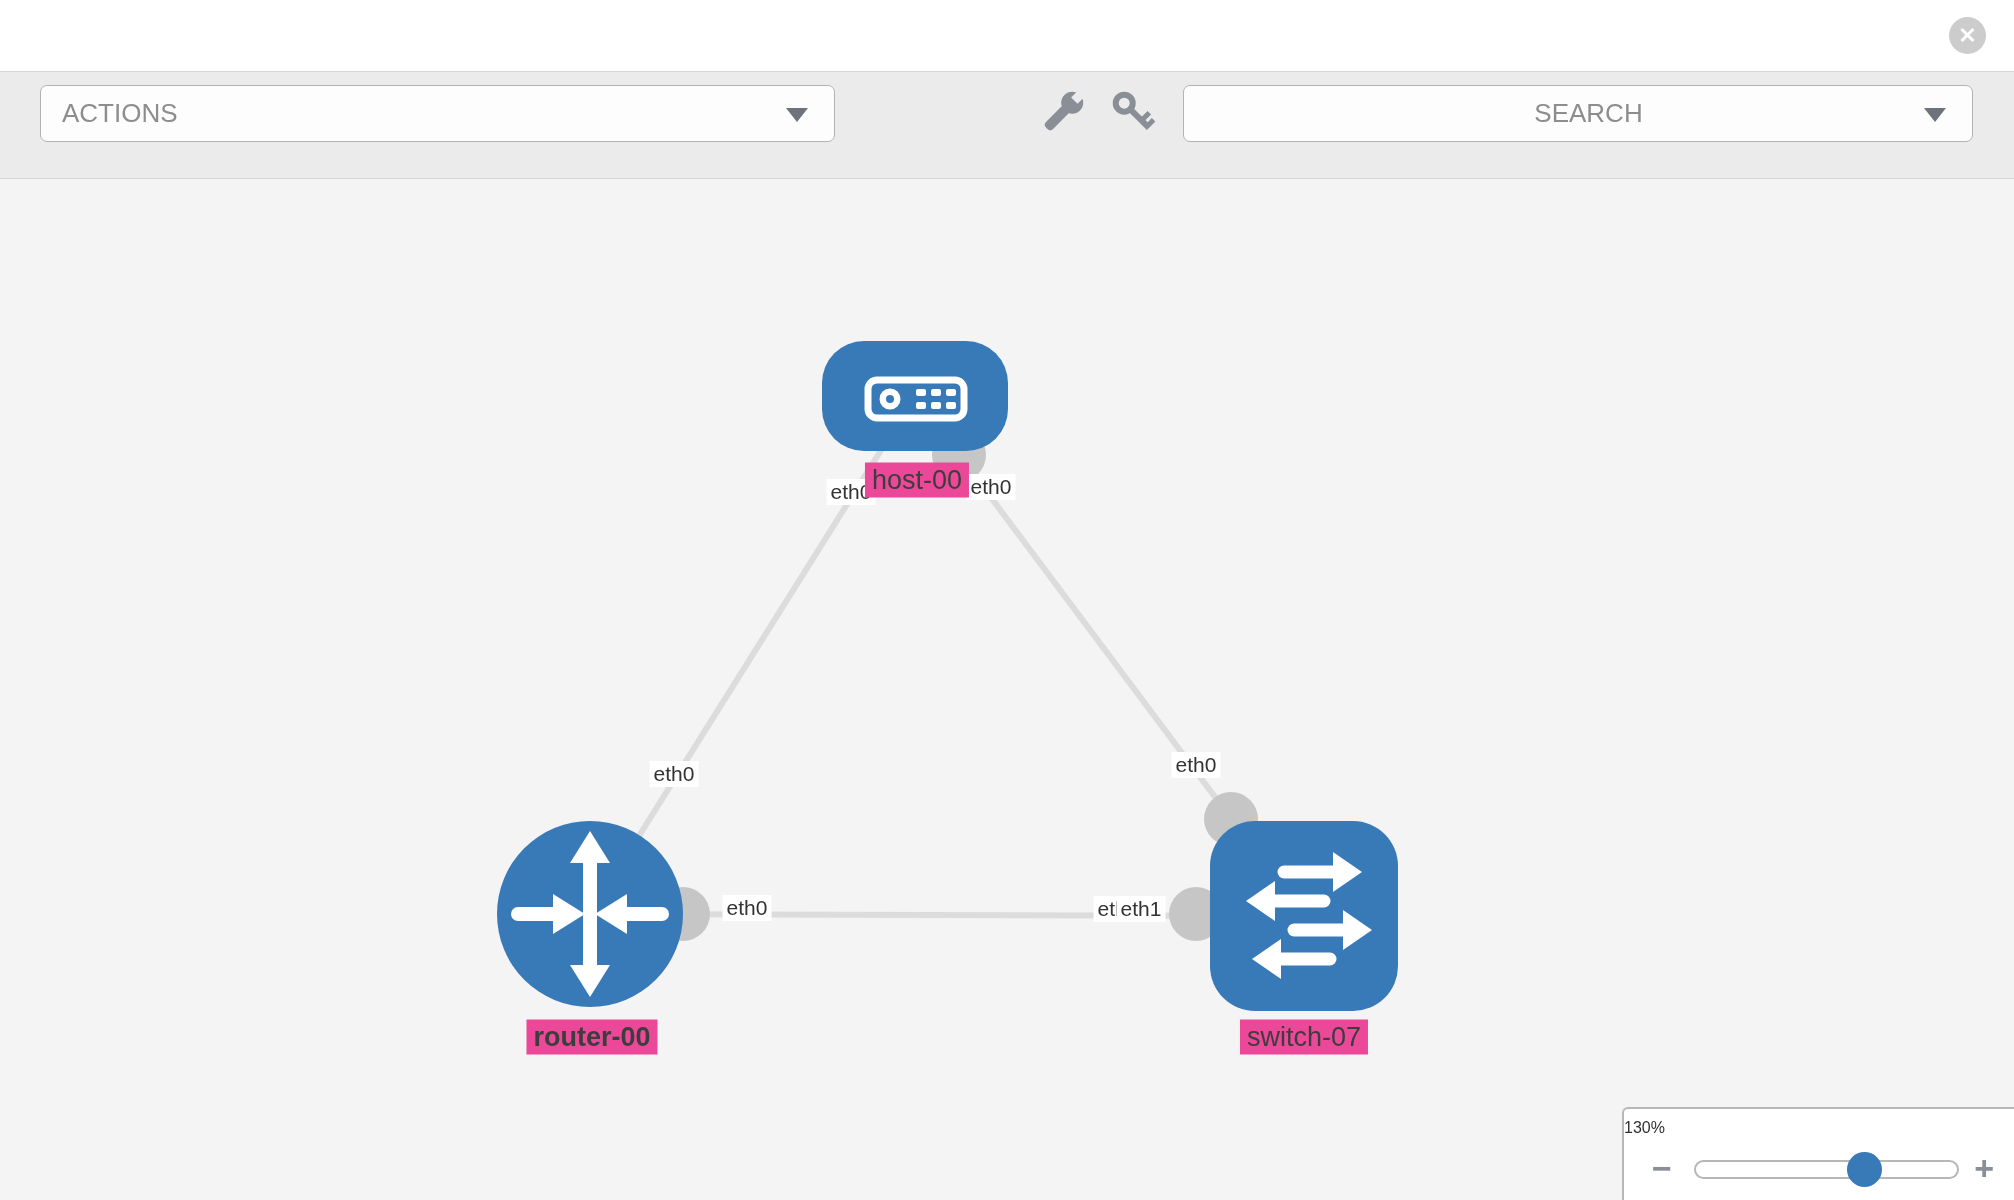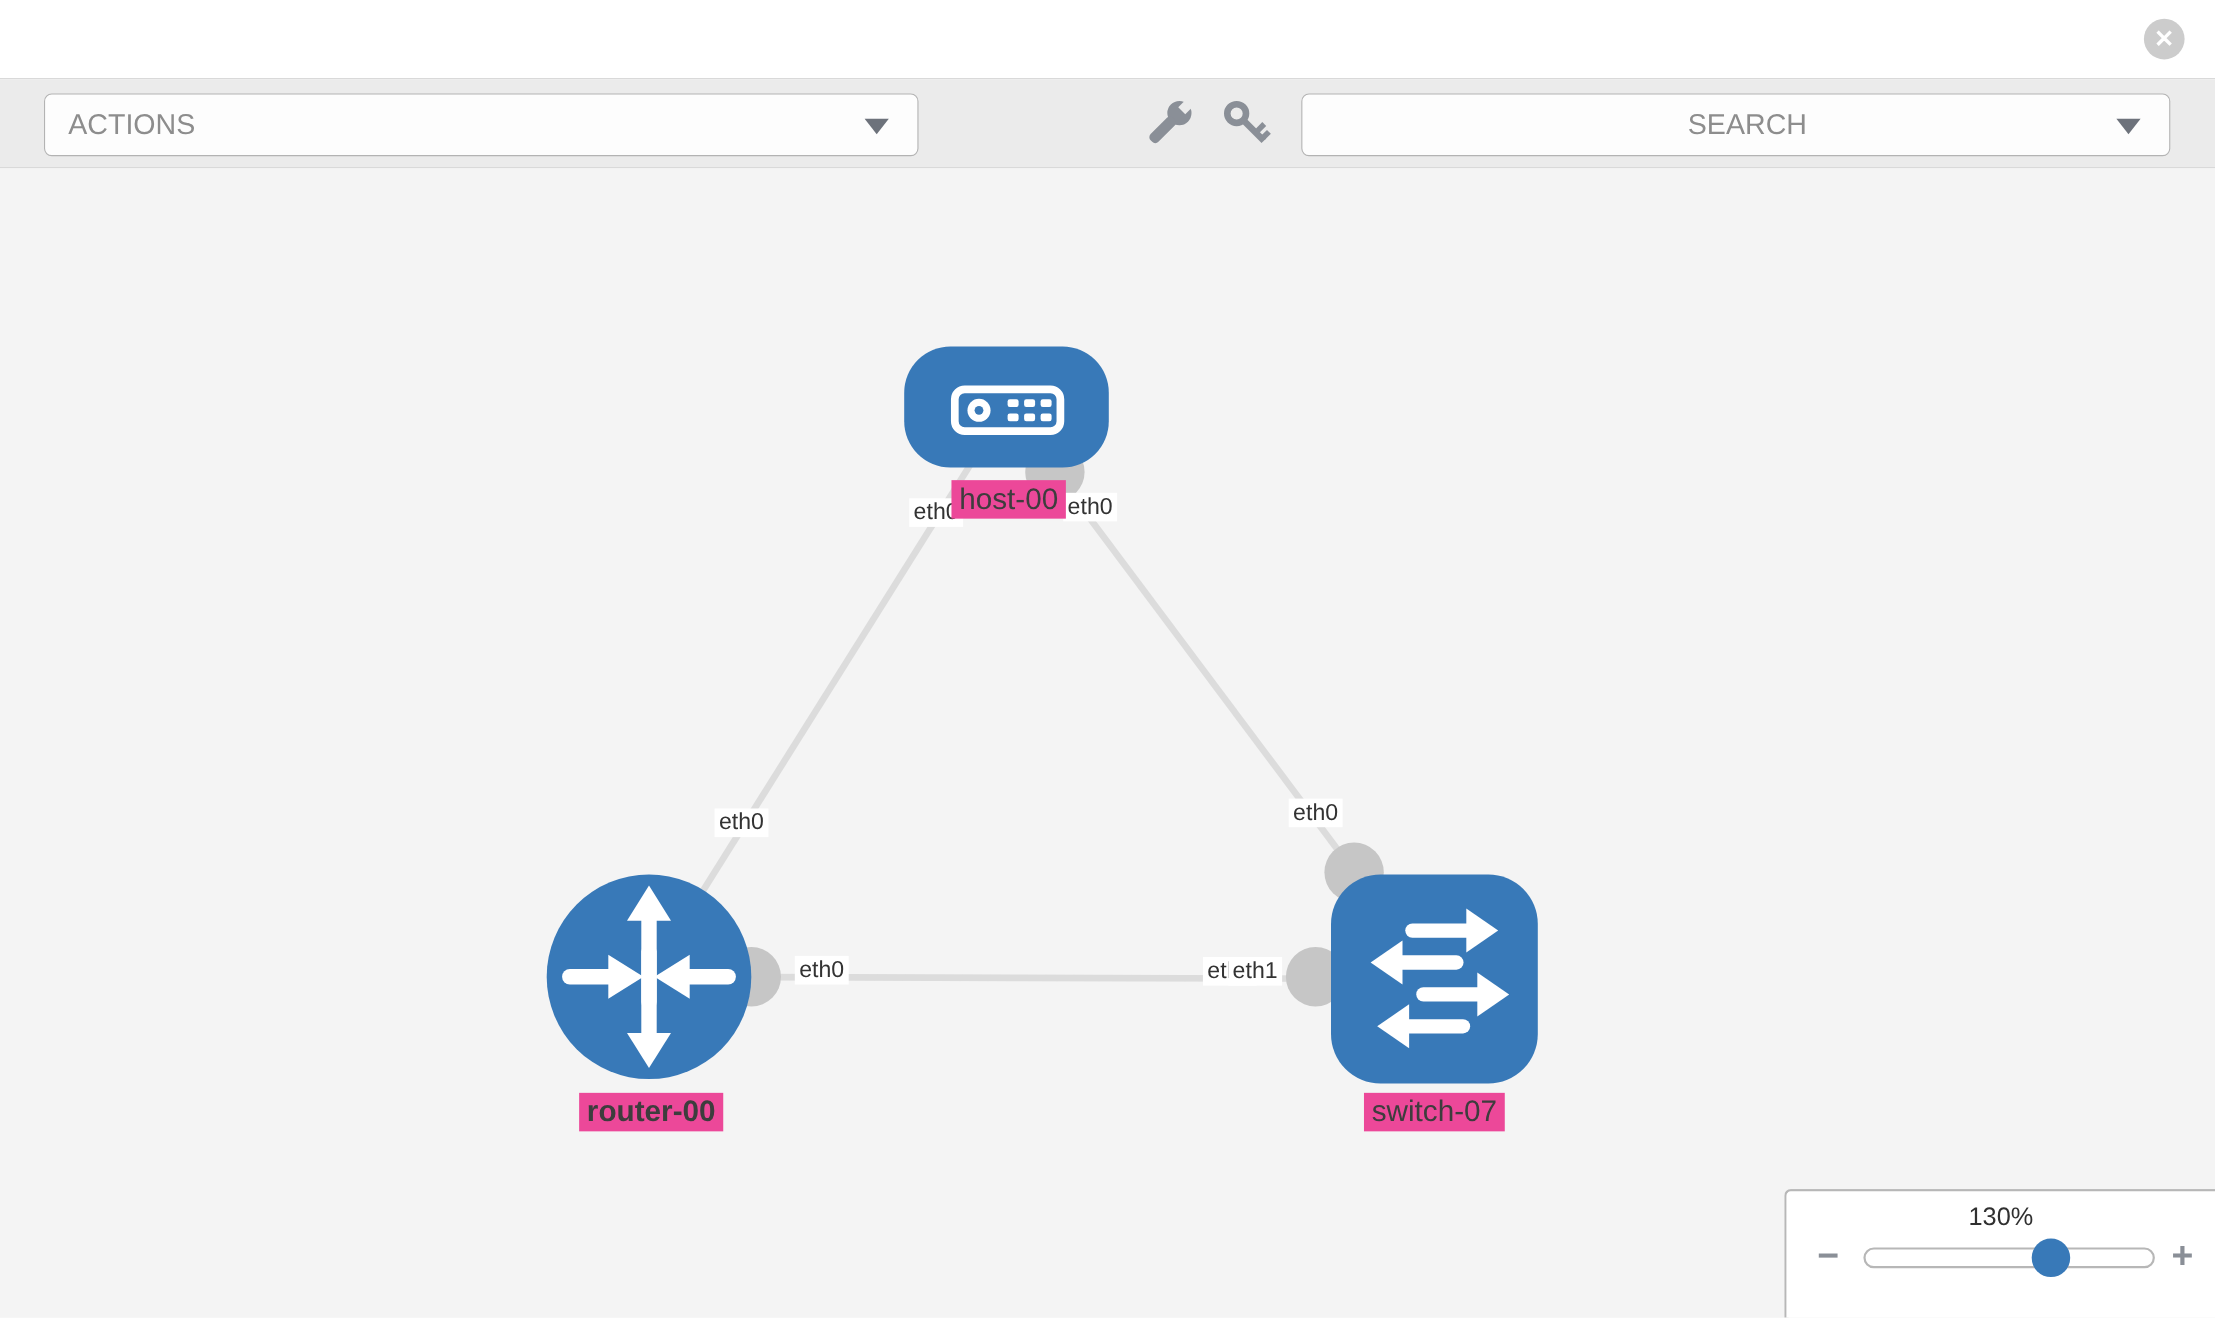--- a/index.html
+++ b/index.html
@@ -10,21 +10,21 @@
   .header { position:relative; height:72px; background:#ffffff;
     border-bottom:1px solid #d5d5d5; }
   .page-title { position:absolute; left:40px; top:50%; transform:translateY(-50%);
     font-size:28px; font-weight:bold; color:#636363; letter-spacing:0.2px; }
   .close-btn { position:absolute; right:28px; top:17px; width:37px; height:37px;
     border-radius:50%; background:#cccccc; color:#ffffff; font-size:22px;
     font-weight:bold; display:flex; align-items:center; justify-content:center;
     cursor:pointer; line-height:1; }
 
   
-  .toolbar { position:relative; height:81px; background:#ebebeb;
+  .toolbar { position:relative; height:107px; background:#ebebeb;
     border-bottom:1px solid #d5d5d5; }
   .select-box { position:absolute; top:13px; height:57px; background:#fdfdfd;
     border:1px solid #b3b3b3; border-radius:7px; display:flex; align-items:center;
     cursor:pointer; }
   .select-box .select-label { margin-left:21px; font-size:26px; color:#8d8d8d; }
   .caret { position:absolute; right:26px; top:50%; margin-top:-6px;
     width:0; height:0; border-left:11px solid transparent;
     border-right:11px solid transparent; border-top:14px solid #6d727b; }
   .actions-box { left:40px; width:795px; }
   .search-box { left:1183px; width:790px;justify-content:center; }
@@ -41,22 +41,22 @@
     background:#ec4899; color:#3d3d3d; font-size:27px; padding:2px 7px;
     white-space:nowrap; }
   .port-label { position:absolute; transform:translate(-50%,-50%);
     background:#ffffff; color:#333333; font-size:21px; padding:1px 4px;
     white-space:nowrap; }
 
   
   .zoom-panel { position:absolute; right:0; bottom:0; width:392px; height:117px;
     background:#ffffff; border-left:2px solid #b7b7b7; border-top:2px solid #b7b7b7;
     border-top-left-radius:6px; }
-  .zoom-value { position:absolute; left:0; right:0; top:10px; text-align:center;
-    font-size:23px; color:#303030; }
+  .zoom-value { position:absolute; left:0; right:0; top:10px; 
+    font-size:16px; color:#303030; }
   .zoom-minus, .zoom-plus { position:absolute; top:40px; font-size:34px;
     font-weight:bold; color:#8a8f97; cursor:pointer; line-height:38px; }
   .zoom-minus { left:28px; }
   .zoom-plus { right:20px; }
   .zoom-track { position:absolute; left:70px; top:51px; width:265px; height:19px;
     background:#ffffff; border:2px solid #b7b7b7; border-radius:10px; cursor:pointer; }
   .zoom-handle { position:absolute; left:223px; top:43px; width:35px; height:35px;
     border-radius:50%; background:#3879b8; cursor:pointer; }
 </style>
 </head>

